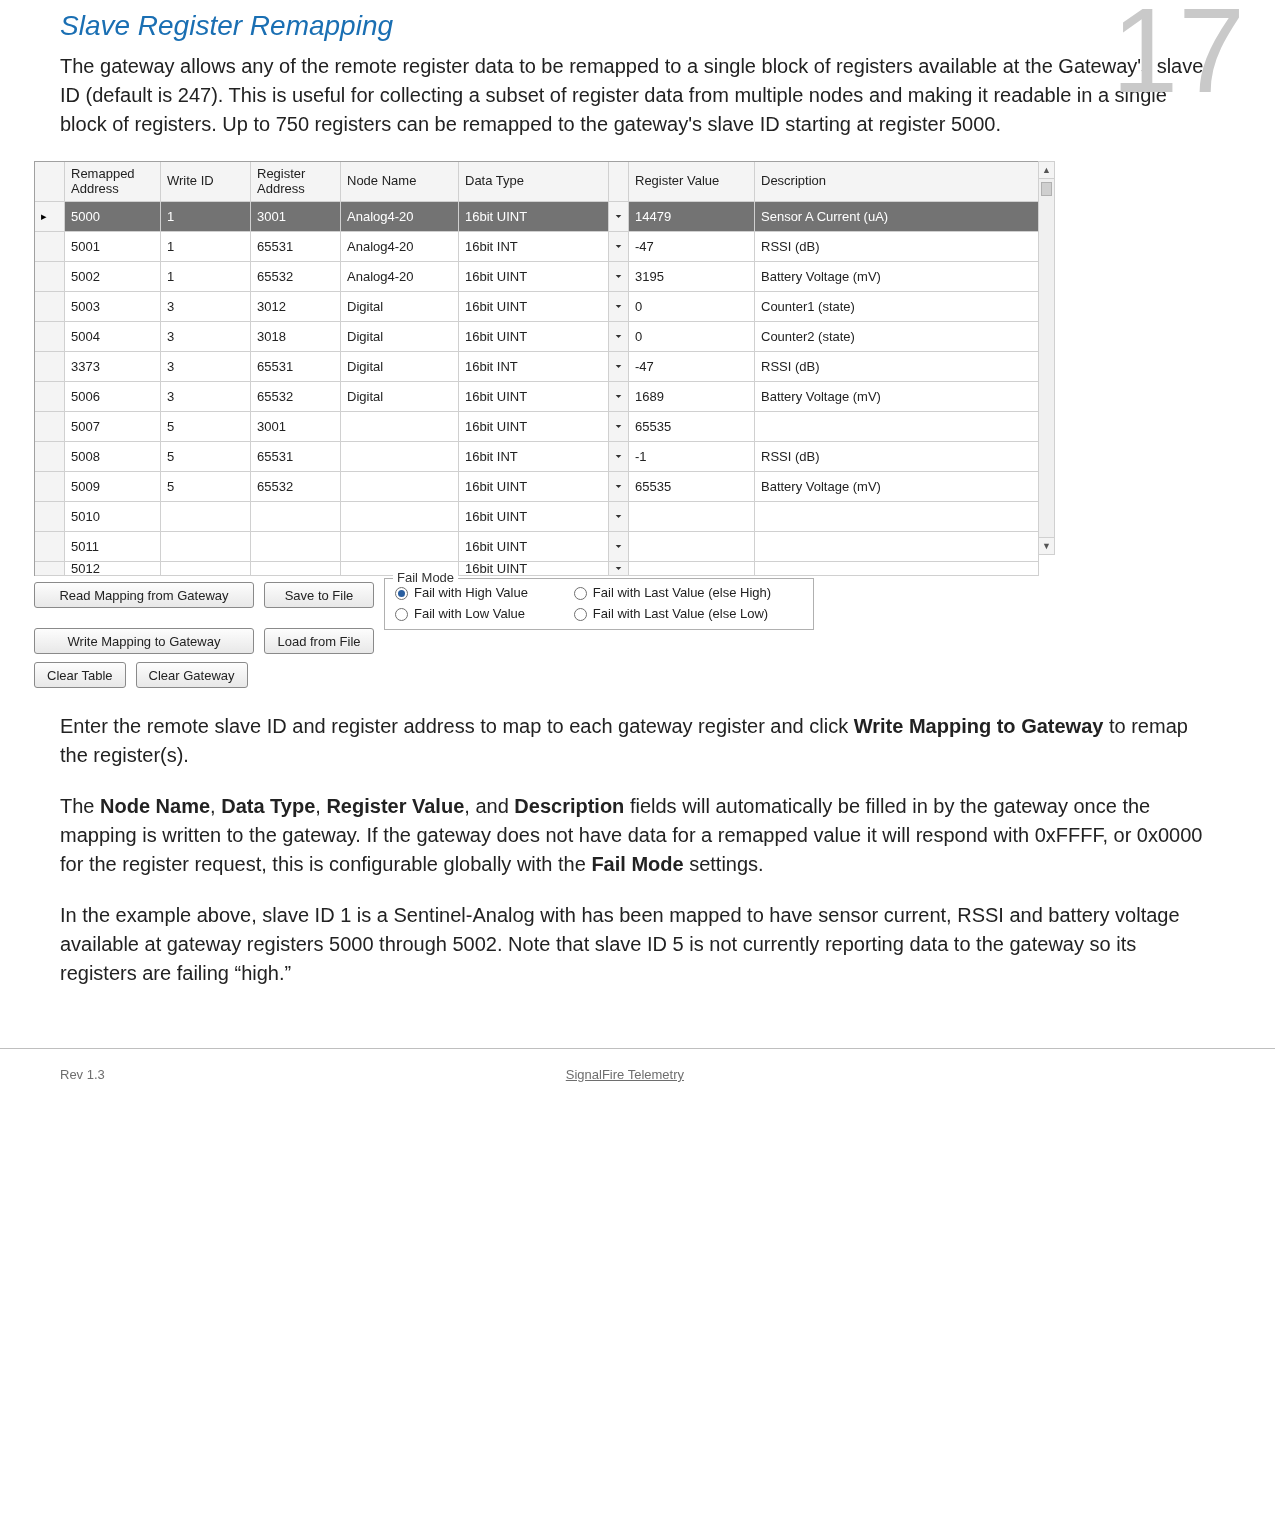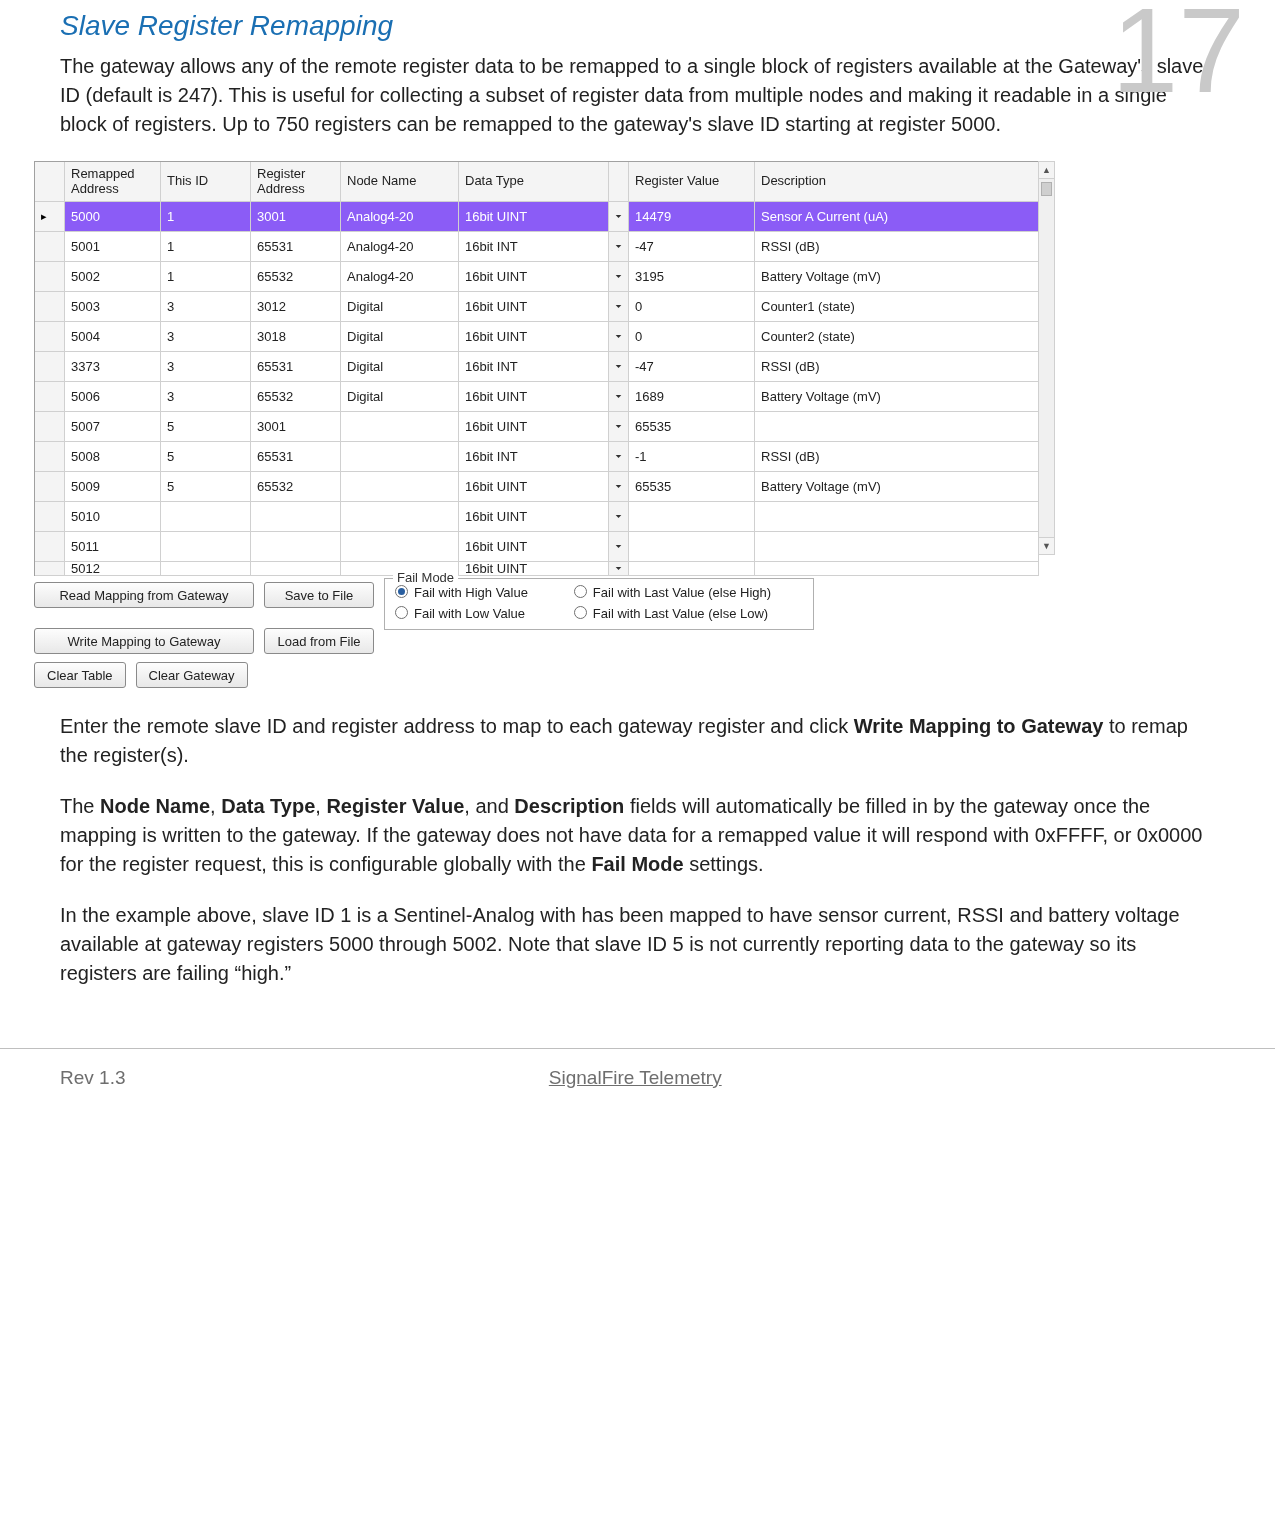--- a/index.html
+++ b/index.html
@@ -67,21 +67,21 @@
     background:#f4f4f4;
     font-weight:400;
     font-size:13px;
     height:40px;
     white-space:normal;
     line-height:1.1;
   }
   .grid .rowhdr {
     background:#f4f4f4;
   }
-  .grid .sel { background:#8b5cf6; color:#fff; }
+  .grid .sel { background:#737373; color:#fff; }
   .grid .rowhdr.selptr::after {
     content:"▸";
     font-size:11px;
     color:#000;
   }
   .grid .dd {
     background:#f4f4f4;
     justify-content:center;
     cursor:pointer;
   }
@@ -153,34 +153,34 @@
     width:14px; height:14px; border:1px solid #707070;
     display:inline-flex; align-items:center; justify-content:center;
     font-size:11px; color:#2a5fa0; background:#fff;
   }
   .radio-grid {
     display:grid;
     grid-template-columns:auto auto;
     column-gap:14px;
     row-gap:6px;
   }
-  .radio-row { display:flex; align-items:flex-start; gap:6px; font-size:13px; white-space:nowrap;}
+  .radio-row { display:flex; align-items:flex-end; gap:6px; font-size:13px; white-space:nowrap;}
   .radio {
     width:13px; height:13px; border:1px solid #707070; border-radius:50%;
     display:inline-flex; align-items:center; justify-content:center; background:#fff;
   }
   .radio.on::after {
     content:""; width:7px; height:7px; border-radius:50%; background:#2a5fa0;
   }
   .footer-line {
     margin:60px -60px 0 -60px;
     border-top:1px solid #bfbfbf;
     display:flex;
     padding:18px 60px 50px 60px;
-    font-size:19px;
+    font-size:13px;
     color:#6e6e6e;
     font-family:"Segoe UI", Arial, sans-serif;
   }
   .footer-line .c { text-align:center; flex:1;text-decoration:underline; }
 </style>
 </head>
 <body>
 
 <div class="page">
   <div class="big-page-number">17</div>
@@ -188,21 +188,21 @@
   <h2 class="section-title">Slave Register Remapping</h2>
 
   <p class="body">The gateway allows any of the remote register data to be remapped to a single block of registers available at the Gateway's slave ID (default is 247). This is useful for collecting a subset of register data from multiple nodes and making it readable in a single block of registers. Up to 750 registers can be remapped to the gateway's slave ID starting at register 5000.</p>
 
 
   <div class="screenshot">
     <div style="position:relative;">
       <div class="grid" id="remap-grid">
           <div class="cell hdr rowhdr"></div>
           <div class="cell hdr">Remapped Address</div>
-          <div class="cell hdr">This ID</div>
+          <div class="cell hdr">Write ID</div>
           <div class="cell hdr">Register Address</div>
           <div class="cell hdr">Node Name</div>
           <div class="cell hdr">Data Type</div>
           <div class="cell hdr"></div>
           <div class="cell hdr">Register Value</div>
           <div class="cell hdr">Description</div>
           <div class="cell rowhdr selptr"></div>
           <div class="cell sel">5000</div>
           <div class="cell sel">1</div>
           <div class="cell sel">3001</div>

